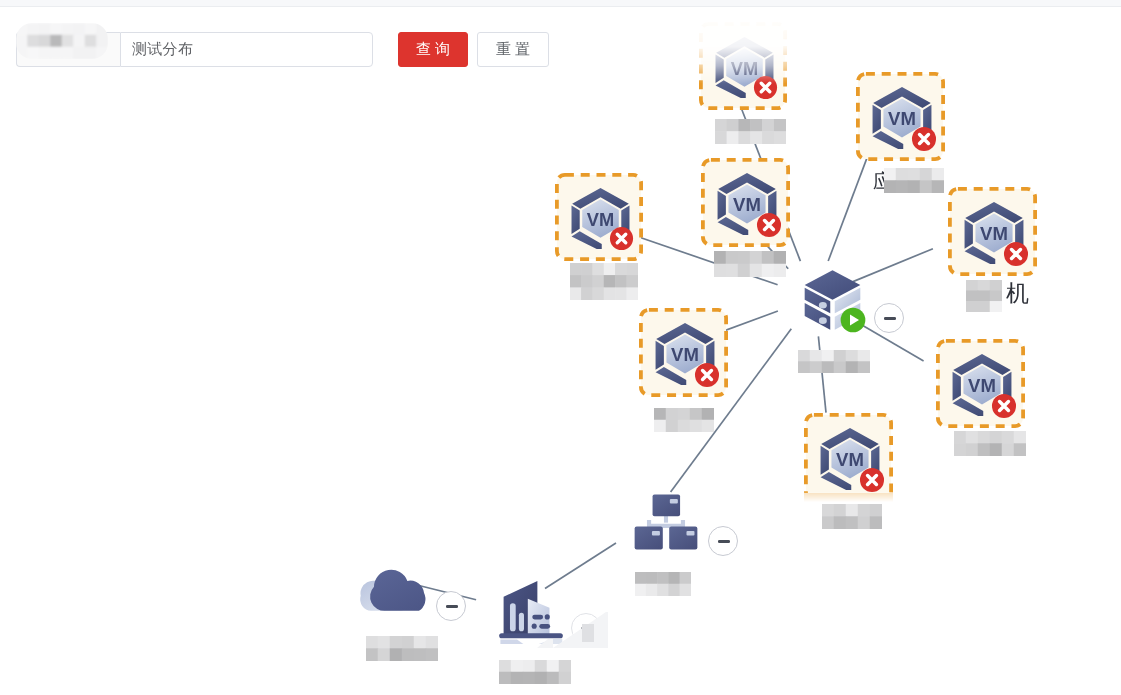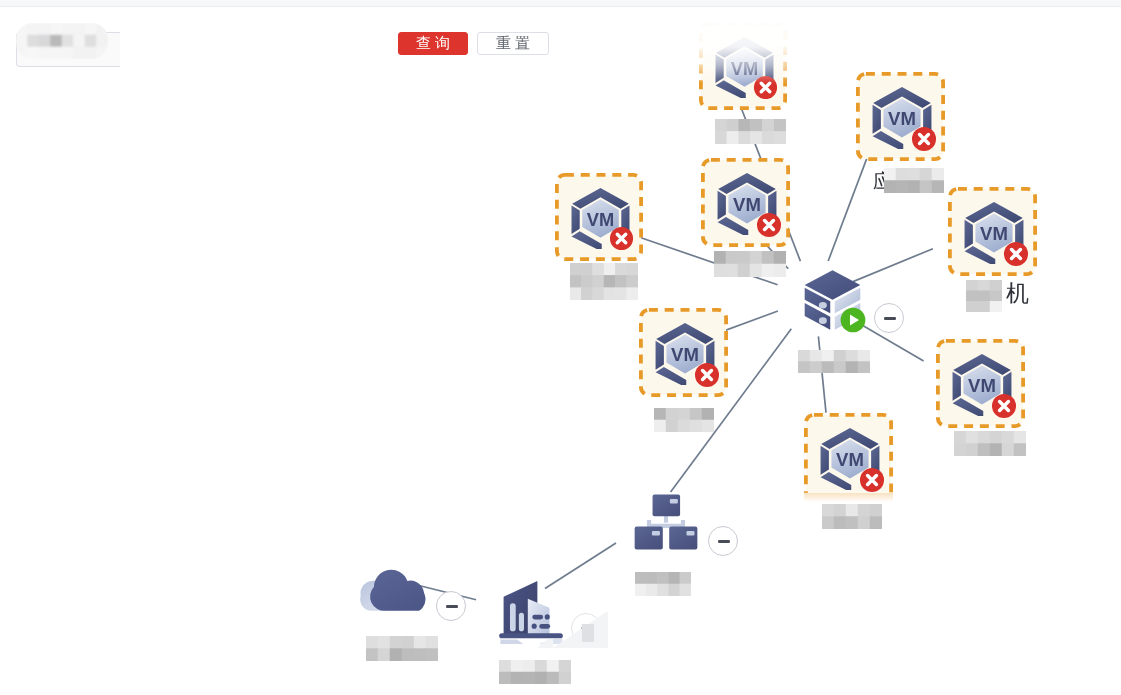--- a/index.html
+++ b/index.html
@@ -13,21 +13,21 @@
 
   
   .toolbar{position:absolute;left:0;top:7px;width:1121px;height:64px;background:#fff;}
   .field-group{position:absolute;left:16px;top:25px;display:flex;height:35px;}
   .addon{width:104px;height:35px;box-sizing:border-box;border:1px solid #dcdfe6;
          border-right:none;border-radius:4px 0 0 4px;background:#fafafa;position:relative;}
   .addon-mos{position:absolute;left:16px;top:23px;z-index:3;}
   .txtinput{width:253px;height:35px;box-sizing:border-box;border:1px solid #dcdfe6;
         border-radius:0 4px 4px 0;background:#fff;padding:0 11px;font-size:15px;color:#606266;
         font-family:"Liberation Sans","DejaVu Sans",sans-serif;outline:none;letter-spacing:.3px;}
-  .btn{position:absolute;height:23px;box-sizing:border-box;border-radius:3px;font-size:15px;
+  .btn{position:absolute;height:35px;box-sizing:border-box;border-radius:3px;font-size:15px;
        cursor:pointer;display:flex;align-items:center;justify-content:center;
        font-family:"Liberation Sans","DejaVu Sans",sans-serif;}
   .btn-primary{left:398px;top:25px;width:70px;background:#dd342e;border:1px solid #dd342e;color:#fff;}
   .btn-default{left:477px;top:25px;width:72px;background:#fff;border:1px solid #dcdfe6;color:#5f6368;}
 
   
   .canvas{position:absolute;left:0;top:0;width:1121px;height:695px;}
   svg.links{position:absolute;left:0;top:0;width:1121px;height:695px;pointer-events:none;}
   #nodelayer{position:absolute;left:0;top:0;width:1121px;height:695px;margin-left:18px;}
 
@@ -56,20 +56,21 @@
 </head>
 <body>
 
 <div class="page">
   <div class="topstrip"></div>
   <div class="topstrip-line"></div>
 
   <div class="toolbar">
     <div class="field-group">
       <div class="addon" id="addon"></div>
+      <input class="txtinput" value="测试分布" style="">
     </div>
     <div class="btn btn-primary">查 询</div>
     <div class="btn btn-default">重 置</div>
   </div>
 
   <div class="canvas">
     <svg class="links" id="linklayer">
         <line x1="800.4" y1="261.1" x2="741.2" y2="108.0" stroke="#6e7c8e" stroke-width="1.7"></line>
         <line x1="828.2" y1="261.0" x2="866.7" y2="158.6" stroke="#6e7c8e" stroke-width="1.7"></line>
         <line x1="777.6" y1="284.8" x2="623.5" y2="231.7" stroke="#6e7c8e" stroke-width="1.7"></line>

